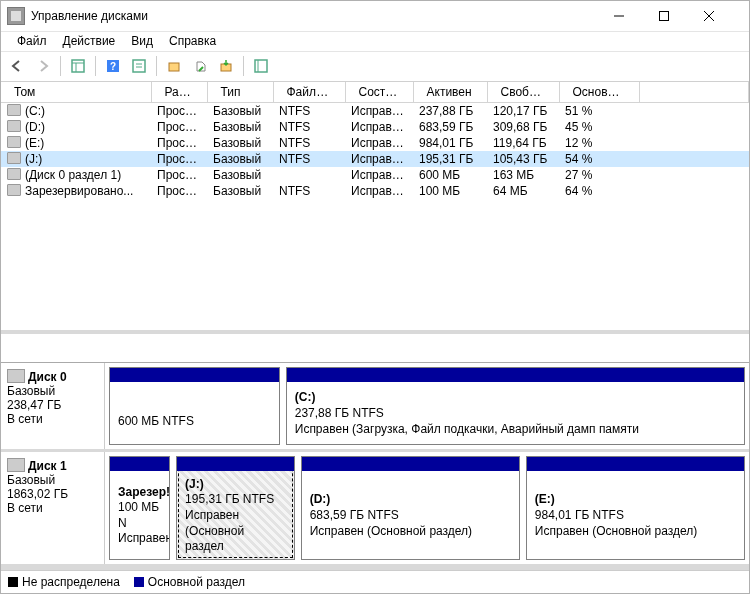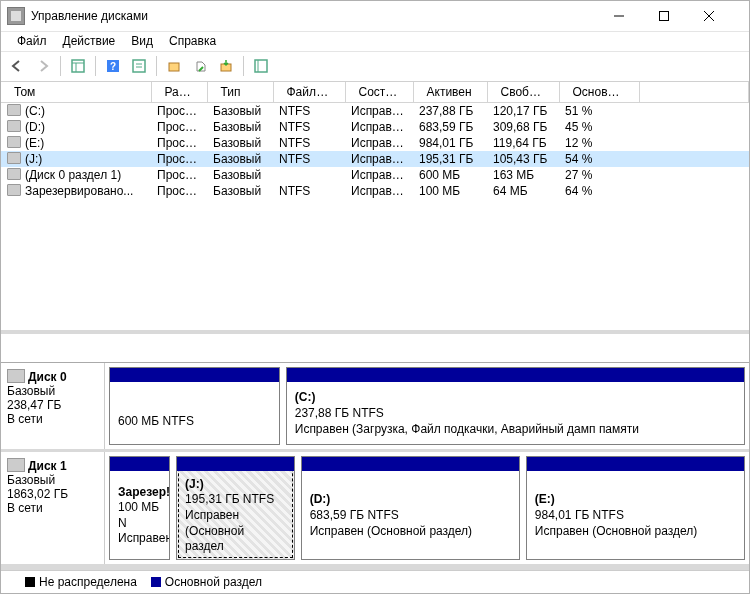--- a/index.html
+++ b/index.html
@@ -25,21 +25,21 @@
   .disk-row{display:flex;border-bottom:3px solid #d9d9d9;min-height:86px;background:#fff;}
   .disk-label{width:104px;padding:6px 6px;box-sizing:border-box;border-right:1px solid #ccc;}
   .disk-label .dname{font-weight:700;}
   .disk-label .dicon{width:16px;height:12px;display:inline-block;background:#ccc;border:1px solid #999;margin-right:3px;vertical-align:-2px;}
   .parts{flex:1;display:flex;gap:6px;padding:4px;position:relative;}
   .part{position:relative;border:1px solid #808080;box-sizing:border-box;padding:20px 8px 4px 8px;overflow:hidden;line-height:1.3;display:flex;flex-direction:column;justify-content:center;background:#fff;}
   .part .pbar{position:absolute;left:0;right:0;top:0;height:14px;background:#000099;}
   .part.sel{outline:1px dashed #000;outline-offset:-3px;}
   .part.hatch{background:repeating-linear-gradient(45deg,#f5f5f5 0 3px,#e3e3e3 3px 6px);}
   .part b{font-weight:700;}
-  .legend{height:26px;display:flex;align-items:center;padding:0 24px;gap:14px;border-top:1px solid #ccc;}
+  .legend{height:26px;display:flex;align-items:center;padding:0 7px;gap:14px;border-top:1px solid #ccc;}
   .lg-sw{width:10px;height:10px;display:inline-block;margin-right:4px;vertical-align:-1px;}
   .lg-sw.black{background:#000;}
   .lg-sw.blue{background:#000099;}
   .gspacer{height:4px;background:#d9d9d9;}
 </style>
 </head>
 <body>
 
 <div class="window">
 

